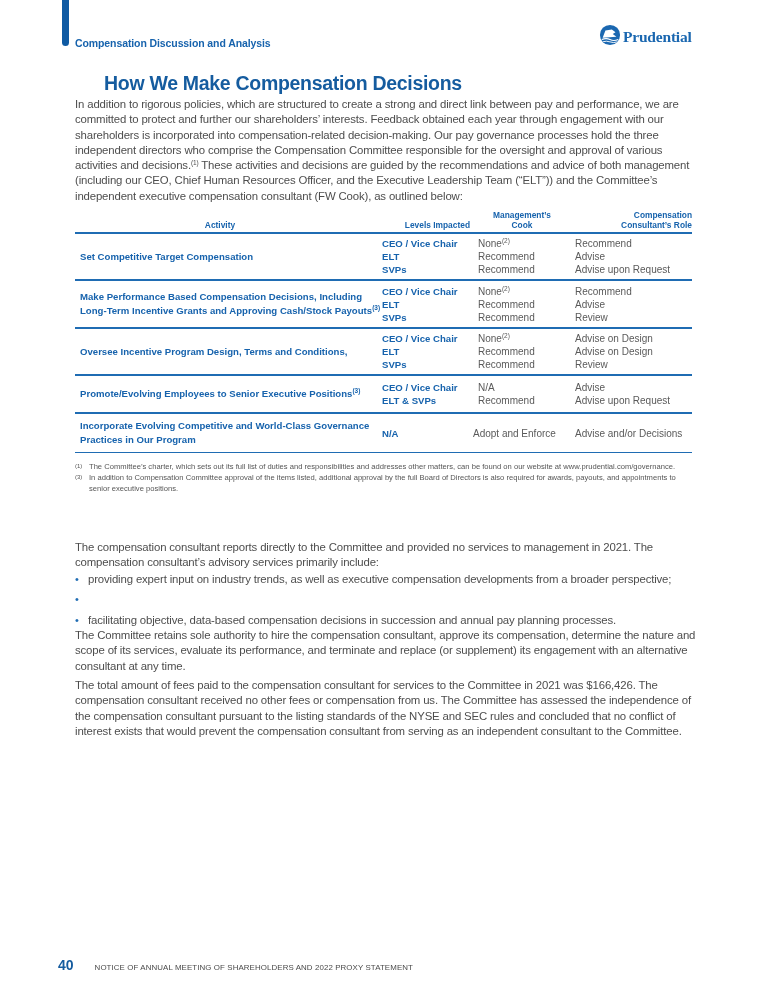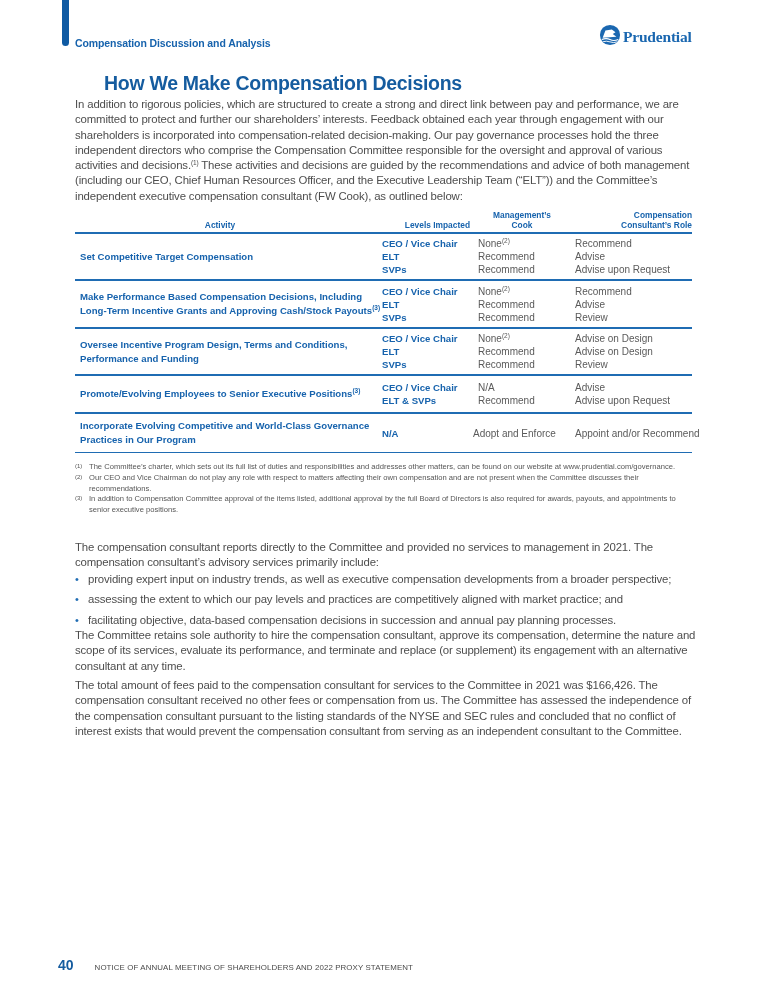--- a/index.html
+++ b/index.html
@@ -110,21 +110,20 @@
     <div class="c-cons">
       <span class="cell-line">Recommend</span>
       <span class="cell-line">Advise</span>
       <span class="cell-line">Review</span>
     </div>
   </div>
 
   <div class="row" style="height:47px;">
     <div class="c-activity">
       <span class="cell-line">Oversee Incentive Program Design, Terms and Conditions,</span>
-      <span class="cell-line">Performance and Funding</span>
     </div>
     <div class="c-levels">
       <span class="cell-line">CEO / Vice Chair</span>
       <span class="cell-line">ELT</span>
       <span class="cell-line">SVPs</span>
     </div>
     <div class="c-mgmt">
       <span class="cell-line"><span>None</span><sup>(2)</sup></span>
       <span class="cell-line">Recommend</span>
       <span class="cell-line">Recommend</span>
@@ -159,50 +158,45 @@
       <span class="cell-line">Incorporate Evolving Competitive and World-Class Governance</span>
       <span class="cell-line">Practices in Our Program</span>
     </div>
     <div class="c-levels">
       <span class="cell-line">N/A</span>
     </div>
     <div class="c-mgmt" style="margin-left:-5px;width:102px;">
       <span class="cell-line">Adopt and Enforce</span>
     </div>
     <div class="c-cons">
-      <span class="cell-line">Appoint and/or Recommend</span>
+      <span class="cell-line">Advise and/or Decisions</span>
     </div>
   </div>
 </div>
 
 <div class="footnotes">
   <div class="fn">
       <span class="fn-num">(1)</span>
       <span>The Committee’s charter, which sets out its full list of duties and responsibilities and addresses other matters, can be found on our website at www.prudential.com/governance.</span>
-    </div>
-  <div class="fn">
-      <span class="fn-num">(2)</span>
-      <span>Our CEO and Vice Chairman do not play any role with respect to matters affecting their own compensation and are not present when the Committee discusses their recommendations.</span>
     </div>
   <div class="fn">
       <span class="fn-num">(3)</span>
       <span>In addition to Compensation Committee approval of the items listed, additional approval by the full Board of Directors is also required for awards, payouts, and appointments to senior executive positions.</span>
     </div>
 </div>
 
 <p class="para" style="top:540px;">The compensation consultant reports directly to the Committee and provided no services to management in 2021. The compensation consultant’s advisory services primarily include:</p>
 
 <ul class="bullets">
   <li>
       <span class="bullet-dot">•</span>
       <span>providing expert input on industry trends, as well as executive compensation developments from a broader perspective;</span>
     </li>
   <li>
       <span class="bullet-dot">•</span>
-      <span>assessing the extent to which our pay levels and practices are competitively aligned with market practice; and</span>
     </li>
   <li>
       <span class="bullet-dot">•</span>
       <span>facilitating objective, data-based compensation decisions in succession and annual pay planning processes.</span>
     </li>
 </ul>
 
 <p class="para" style="top:628px;">The Committee retains sole authority to hire the compensation consultant, approve its compensation, determine the nature and scope of its services, evaluate its performance, and terminate and replace (or supplement) its engagement with an alternative consultant at any time.</p>
 <p class="para" style="top:678px;">The total amount of fees paid to the compensation consultant for services to the Committee in 2021 was $166,426. The compensation consultant received no other fees or compensation from us. The Committee has assessed the independence of the compensation consultant pursuant to the listing standards of the NYSE and SEC rules and concluded that no conflict of interest exists that would prevent the compensation consultant from serving as an independent consultant to the Committee.</p>
 

